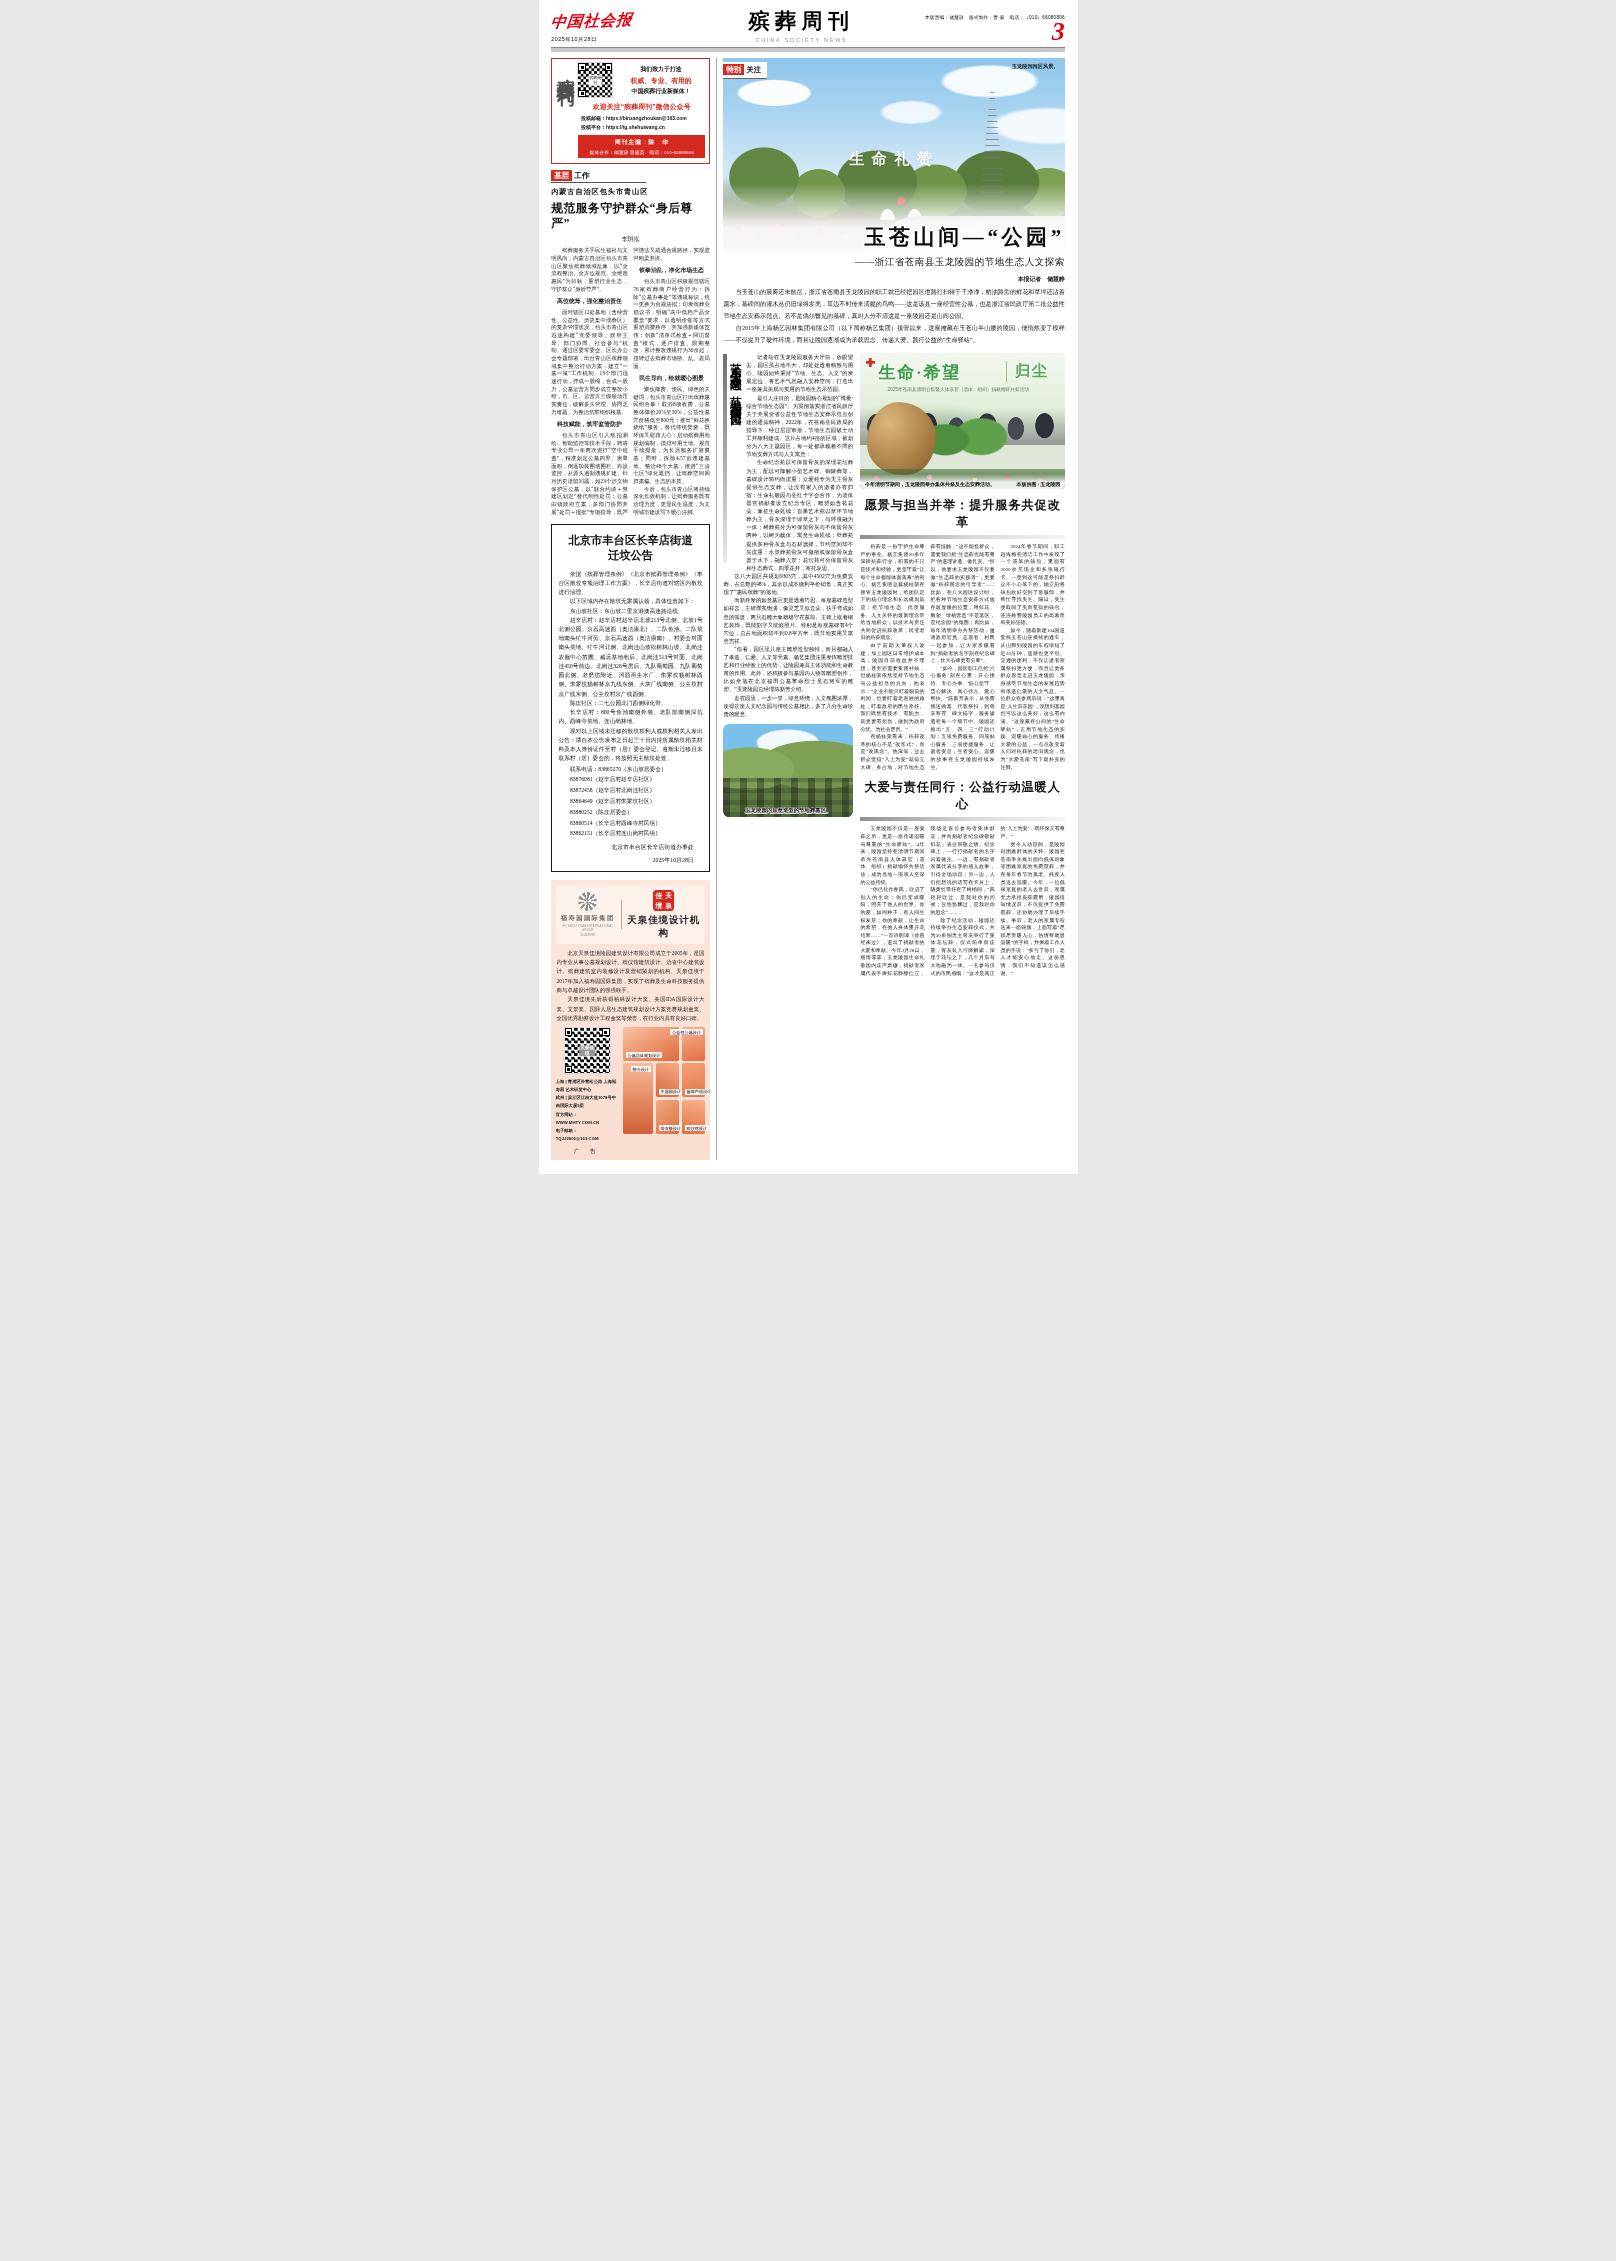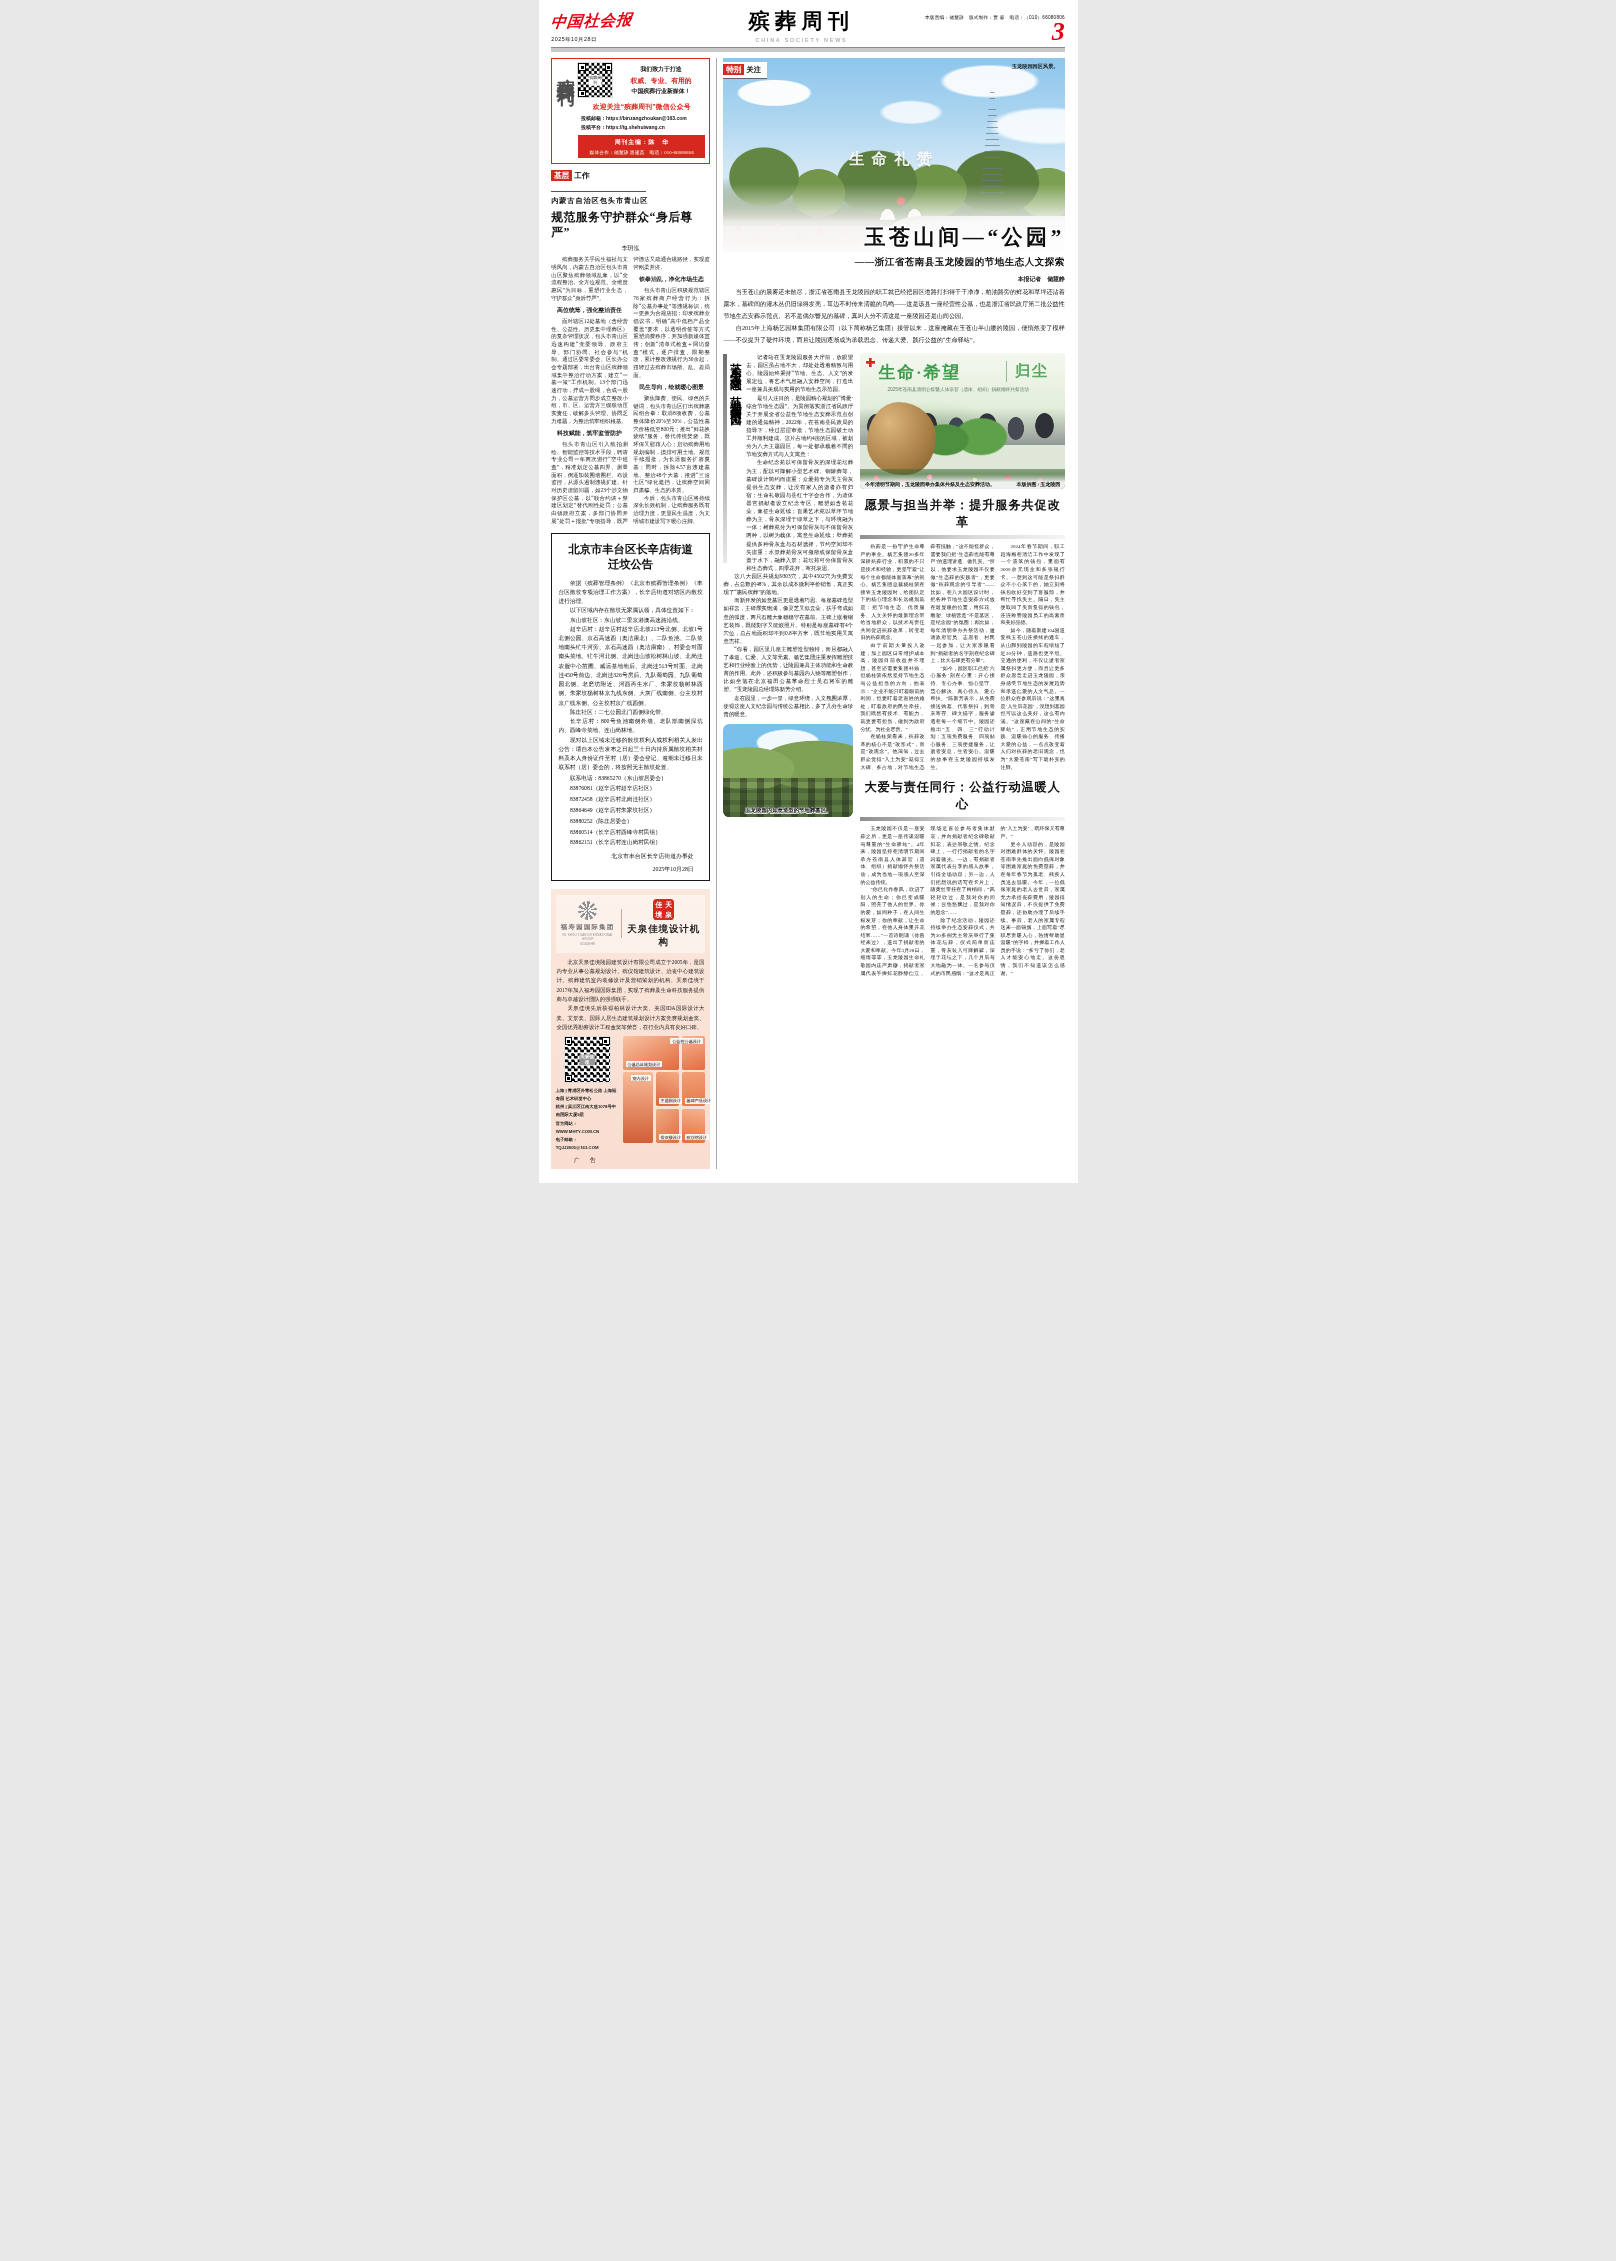--- a/index.html
+++ b/index.html
@@ -41,21 +41,21 @@
   .promo-slogans{flex:1; text-align:center; line-height:1.75;}
   .promo-slogans .s1,.promo-slogans .s3{font-size:5.9px; font-weight:700;}
   .promo-slogans .s2{font-size:6.8px; font-weight:900; color:var(--accent-red); font-family:"Liberation Sans",sans-serif;}
   .promo-follow{font-size:6.8px; font-weight:900; color:var(--accent-red); text-align:center; margin:4.1px 0 2.7px; letter-spacing:0.2px; font-family:"Liberation Sans",sans-serif;}
   .promo-url{font-size:5px; font-weight:600; line-height:1.7; padding-left:2.7px; font-family:"Liberation Sans",sans-serif;}
   .promo-redbar{background:var(--accent-red); color:#fff; text-align:center; padding:3.2px 1.8px; margin-top:3.6px;}
   .promo-redbar .rb1{font-size:5.9px; font-weight:700; letter-spacing:0.9px;}
   .promo-redbar .rb2{font-size:4.7px; margin-top:1.8px; letter-spacing:0.2px;}
 
   
-  .sec-tag{margin:7.2px 0 4.5px; border-bottom:0.5px solid #555; padding-bottom:10px; width:60%;}
+  .sec-tag{margin:7.2px 0 4.5px; border-bottom:0.5px solid #555; padding-bottom:1px; width:60%;}
   .tag-red{background:var(--accent-red); color:#fff; font-size:7.7px; font-weight:900; padding:0.9px 2.7px; font-family:"Liberation Sans",sans-serif;}
   .tag-black{color:#111; font-size:7.7px; font-weight:900; margin-left:2.3px; font-family:"Liberation Sans",sans-serif;}
 
   
   .art1 .kicker{font-size:7.2px; font-weight:700; letter-spacing:0.9px; margin:2.7px 0 3.6px;font-family:Liberation Mono, monospace;}
   .art1 h2{font-size:11.8px; font-weight:900; letter-spacing:0.5px; line-height:1.25;}
   .art1 .byline{font-size:5.9px; text-align:center; margin:4.5px 0 3.6px;}
   .a1-body{columns:2; column-gap:5.4px; text-align:justify;}
   .a1-body p{font-size:5.4px; line-height:1.42; text-indent:2em; color:#1a1a1a;}
   .a1-body p.h{text-indent:0; text-align:center; font-weight:700; font-size:5.9px; margin:3.6px 0; break-inside:avoid; font-family:"Liberation Sans",sans-serif;}
@@ -133,21 +133,21 @@
       linear-gradient(#87484033, #7a3b35);}
   .p1-road{position:absolute; right:0; bottom:0; width:52%; height:36px; background:linear-gradient(100deg, #b9bdb6, #d9d9d6 60%); border-top-left-radius:36px 18px;}
   .ftag{position:absolute; top:4.5px; left:0; background:#fff; padding:2.7px 6.3px 3.2px 0; border-bottom:0.5px solid #666;}
   .tag-black2{color:#111; font-size:7.2px; font-weight:900; margin-left:2.3px; font-family:"Liberation Sans",sans-serif;}
   .p1-caption{position:absolute; top:5.4px; right:6.3px; font-size:5.2px; color:#1c1c1c; font-weight:600;}
   .p1-overlay{position:absolute; top:47%; left:50%; transform:translateX(-50%); font-size:15.4px; font-weight:700; color:rgba(255,255,255,.9); letter-spacing:7.2px; white-space:nowrap; text-shadow:0 0.5px 1.4px rgba(0,0,0,.18);}
   .f-headblock{position:relative; margin-top:-68px; padding-top:39px; text-align:right;
     background:linear-gradient(rgba(255,255,255,0), rgba(255,255,255,.88) 38%, #fff 75%);}
   .f-headblock h1{font-size:21px; font-weight:900; letter-spacing:3.6px; color:#0d0d0d;
     text-shadow:0.9px 0.9px 0 #fff, -0.9px -0.9px 0 #fff, 0.9px -0.9px 0 #fff, -0.9px 0.9px 0 #fff, 0 0 4.5px #fff;}
-  .f-sub{font-size:9.5px; font-weight:700; margin-top:5.4px; letter-spacing:0.5px;}
+  .f-sub{font-size:9.5px; font-weight:400; margin-top:5.4px; letter-spacing:0.5px;}
   .f-byline{font-size:5.9px; font-weight:700; margin:5.4px 0 0.9px; font-family:"Liberation Sans",sans-serif;}
   .f-intro{margin-top:3.6px;}
   .f-intro p{font-size:6.1px; line-height:1.95; text-indent:2em; text-align:justify;}
 
   
   .mid{display:flex; gap:7.2px; margin-top:6.3px;}
   .mid-left{width:38%; flex:none; display:flex; flex-direction:column;}
   .vwrap{float:left; height:209px; display:flex; gap:2.3px; margin:0.9px 5.4px 2.7px 0;}
   .vbar{width:3.2px; background:linear-gradient(#6f6f6f, #e9e9e9);}
   .vhead{writing-mode:vertical-rl; text-orientation:upright; font-size:11.3px; font-weight:900; letter-spacing:2.7px; line-height:1.05; color:#000;}

